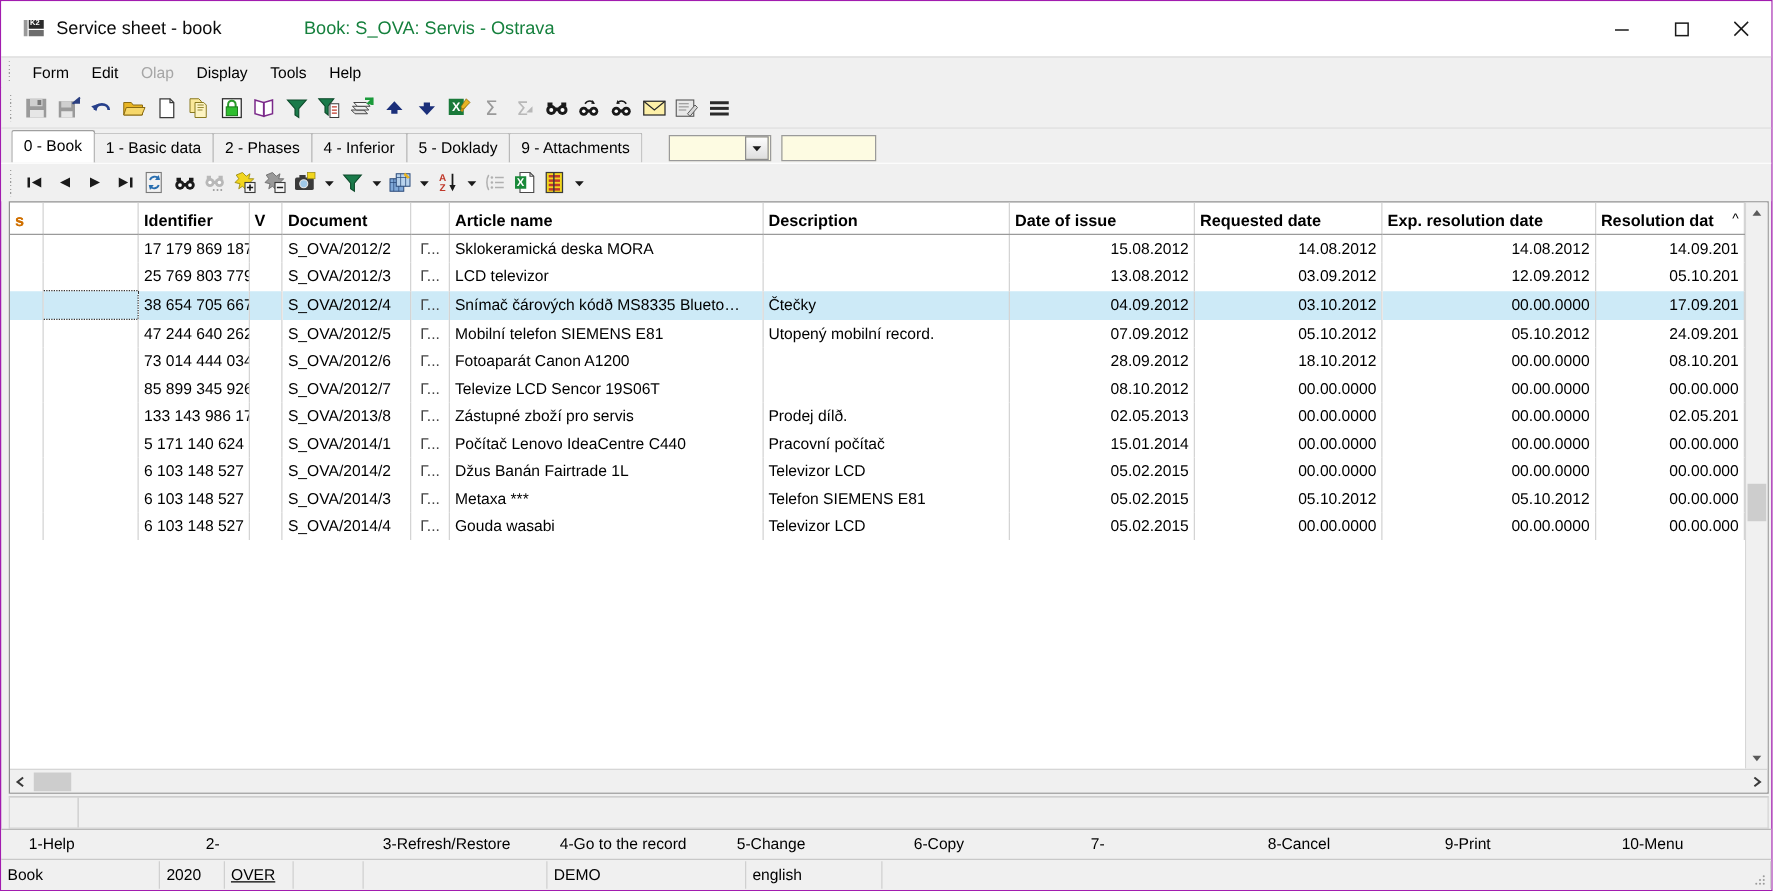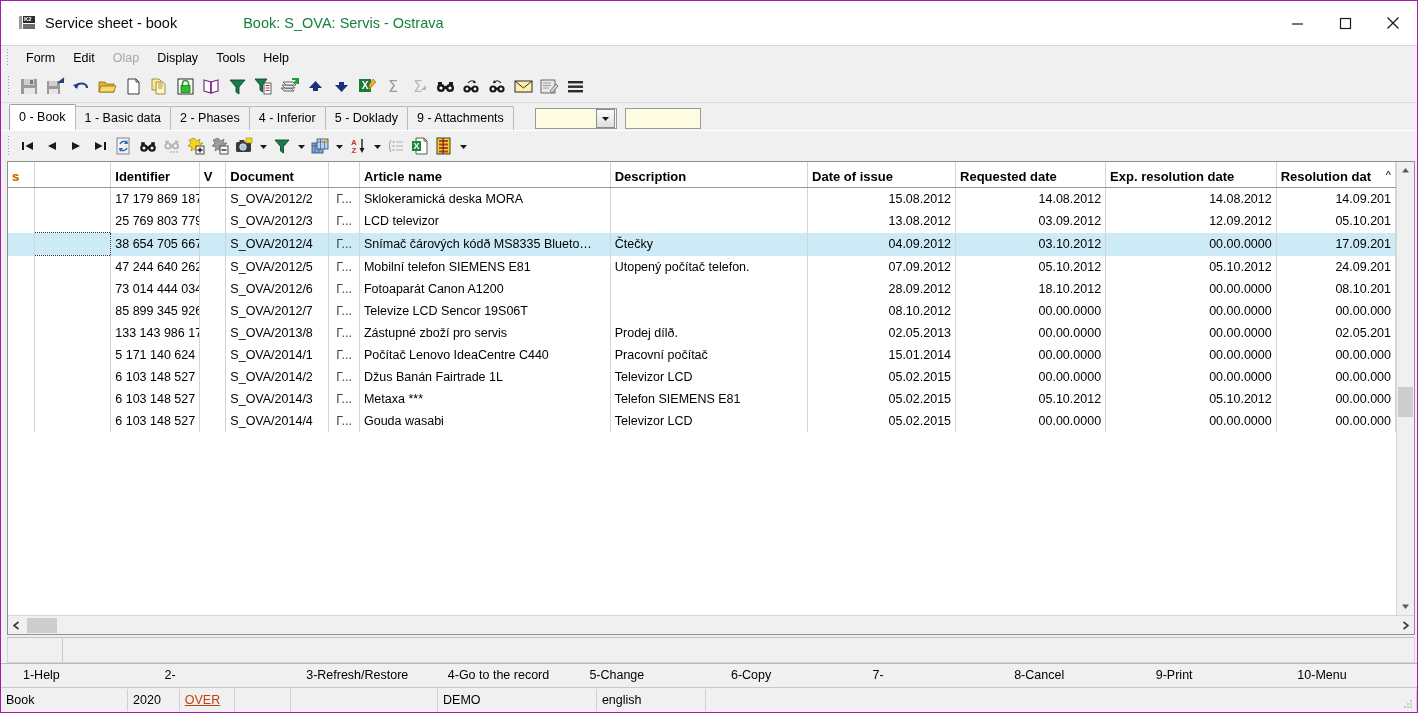--- a/index.html
+++ b/index.html
@@ -159,21 +159,21 @@
     flex:0 0 23px;height:23px;background:#f0f0f0;display:flex;
     border-top:1px solid #b9b9b9;align-items:center;font-size:12.5px;
   }
   .fk{flex:1 1 0;padding-left:22px;height:23px;line-height:23px;white-space:nowrap;overflow:hidden;}
   
   .statusbar{
     flex:0 0 24px;height:24px;background:#f0f0f0;display:flex;align-items:center;
     border-top:1px solid #c8c8c8;font-size:12.5px;position:relative;
   }
   .sb{height:22px;line-height:22px;padding-left:5px;border-right:1px solid #d0d0d0;box-sizing:border-box;white-space:nowrap;overflow:hidden;}
-  .sb.dim{color:#c2410c;text-decoration:underline;}
+  .sb.dim{color:#000000;text-decoration:underline;}
   .grip-corner{position:absolute;right:3px;bottom:2px;width:12px;height:12px;}
 </style>
 </head>
 <body>
 
 <div class="window">
 
   <div class="titlebar">
     <span class="app-icon">
       <span class="ai-a"></span>
@@ -631,21 +631,21 @@
                 <td>17.09.201</td>
               </tr>
               <tr>
                 <td class="l"></td>
                 <td class="l"></td>
                 <td>47 244 640 262</td>
                 <td class="l"></td>
                 <td class="l">S_OVA/2012/5</td>
                 <td class="l c">Г...</td>
                 <td class="l">Mobilní telefon SIEMENS E81</td>
-                <td class="l">Utopený počítač telefon.</td>
+                <td class="l">Utopený mobilní record.</td>
                 <td>07.09.2012</td>
                 <td>05.10.2012</td>
                 <td>05.10.2012</td>
                 <td>24.09.201</td>
               </tr>
               <tr>
                 <td class="l"></td>
                 <td class="l"></td>
                 <td>73 014 444 034</td>
                 <td class="l"></td>

